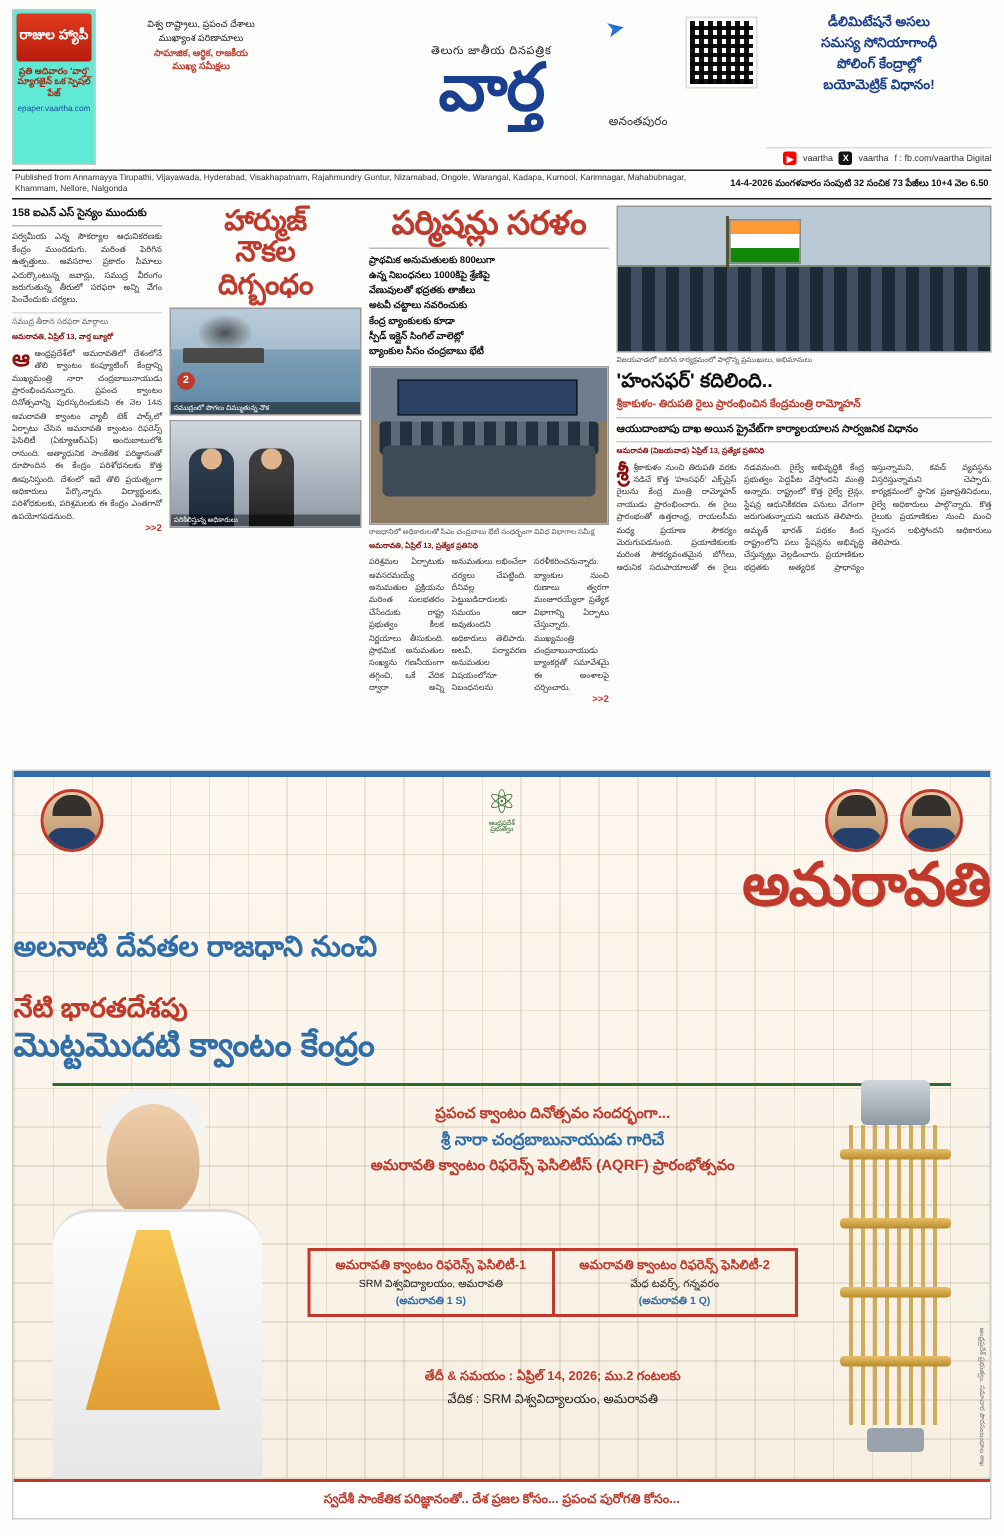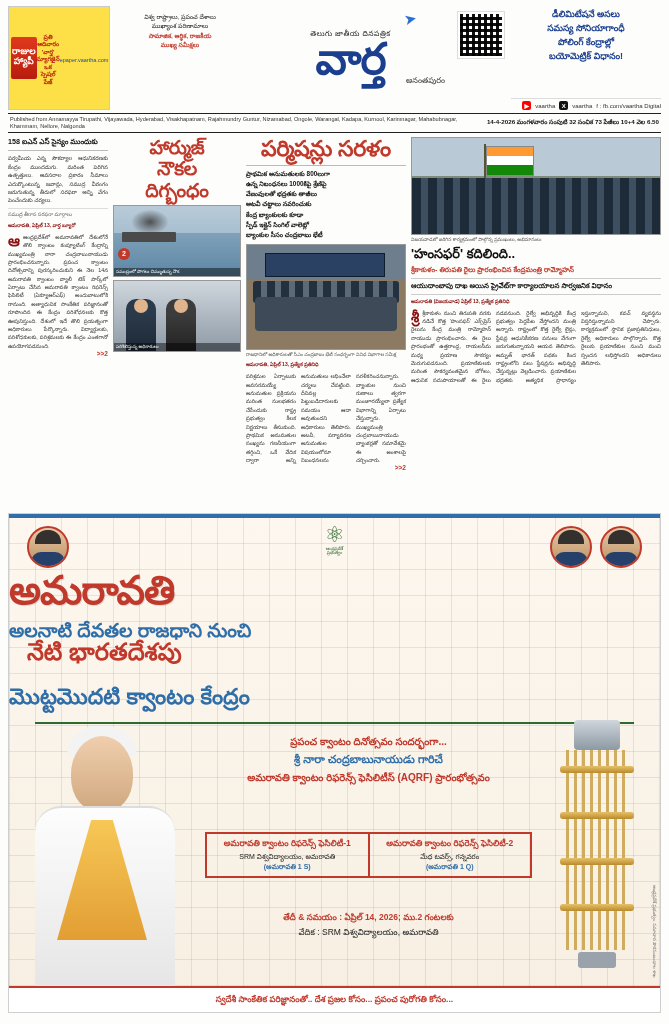--- a/index.html
+++ b/index.html
@@ -21,24 +21,25 @@
   }
 
   
   .masthead {
     display: flex;
     align-items: stretch;
     height: 104px;
     gap: 4px;
   }
   .mast-left {
-    width: 102px;
+    width: 56px;
     border: 1px solid #c9c9c9;
-    background: #fde047;
-    display: flex;
+    background: #5eead4;
+    display: flex;
+    flex-direction: column;
     align-items: center;
     justify-content: flex-start;
     padding: 2px;
   }
   .mast-left-badge {
     width: 100%;
     background: linear-gradient(180deg,#e03a1e,#b81c0c);
     color: #fff;
     font-size: 9px;
     font-weight: bold;
@@ -385,32 +386,32 @@
   .ad-av .torso { position:absolute; bottom:0; left:2px; right:2px; height:14px; background:#24406b; border-radius: 10px 10px 0 0; }
 
   .ad-emblem {
     position:absolute; top: 10px; left: 50%; transform: translateX(-50%);
     width: 34px; height: 38px; text-align:center; color:#2e6b2e; font-size: 22px; line-height: 1;
   }
   .ad-emblem .lbl { font-size: 4.4px; color:#2e6b2e; display:block; margin-top:1px; }
 
   .ad-title {
     position: absolute; top: 54px; left: 0; right: 0;
-    text-align: left;
+    text-align: right;
     color: #c0392b;
     font-size: 40px;
     font-weight: bold;
     letter-spacing: -1px;
     text-shadow: 1px 1px 0 rgba(0,0,0,.12);
   }
   .ad-l2, .ad-l3, .ad-l4 {
     position:absolute; left:0; right:0; text-align:left; font-weight:bold;
   }
   .ad-l2 { top: 106px; font-size: 19px; color: #2f6ea8; }
-  .ad-l3 { top: 124px; font-size: 24px; color: #c0392b; padding-left: 18px; }
+  .ad-l3 { top: 148px; font-size: 18px; color: #c0392b; }
   .ad-l4 { top: 170px; font-size: 22px; color: #2f6ea8; }
 
   .ad-hr { position:absolute; top: 208px; left: 26px; right: 26px; height:2px; background:#2e6b2e; }
 
   .ad-person {
     position:absolute; left: 6px; bottom: 26px; width: 180px; height: 268px;
     background: linear-gradient(180deg, rgba(0,0,0,0) 0 10%, rgba(255,255,255,.0) 100%);
   }
   .ad-person .face {
     position:absolute; left: 56px; top: 18px; width: 62px; height: 76px;

